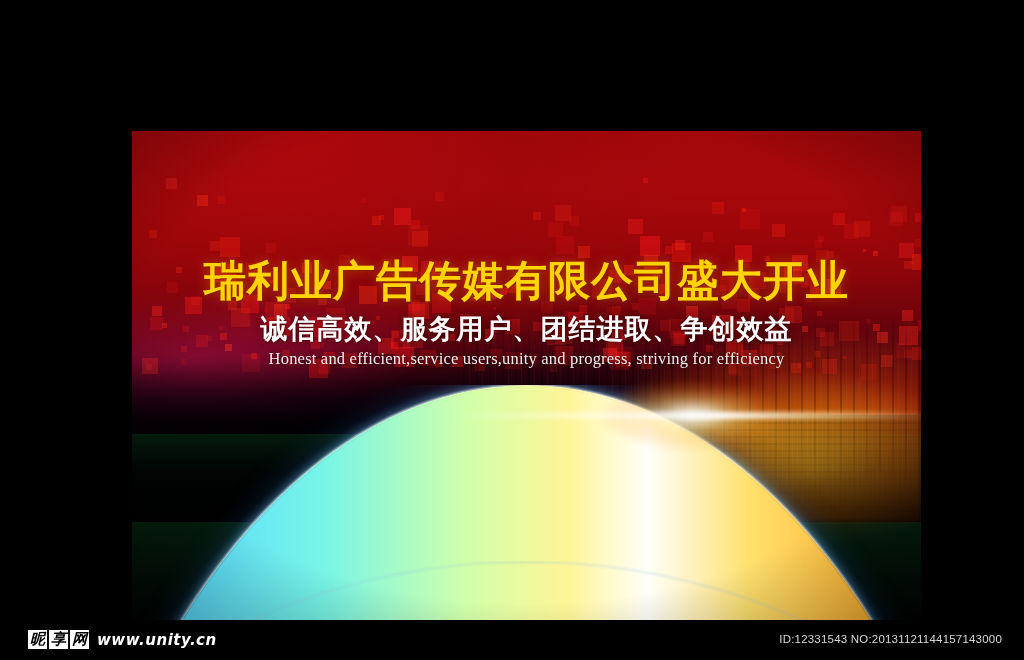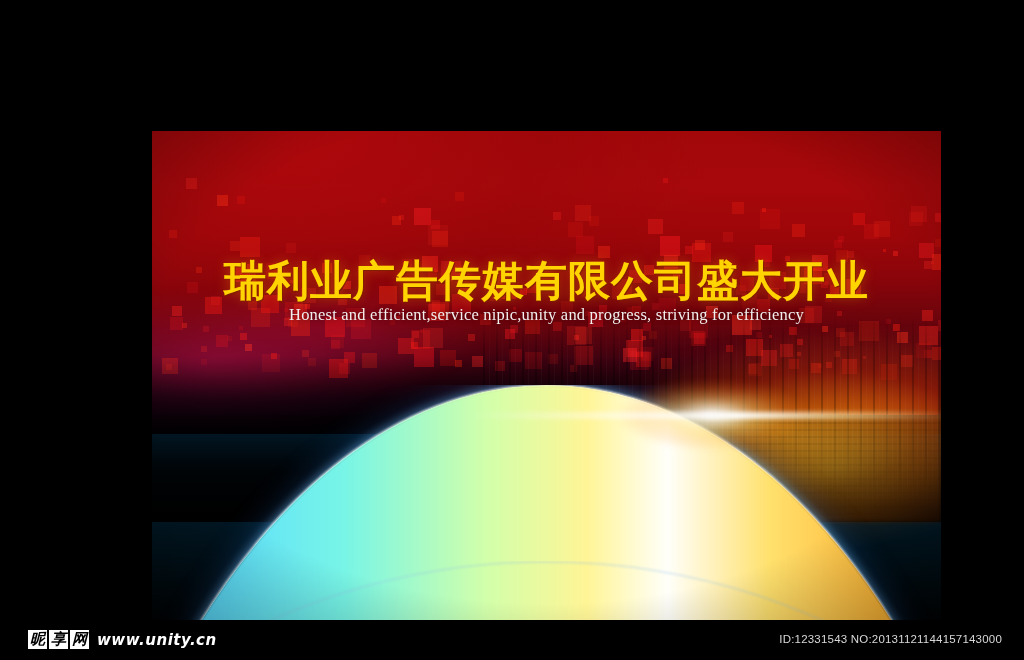--- a/index.html
+++ b/index.html
@@ -20,26 +20,26 @@
     position: absolute;
     left: 0; top: 0;
     width: 1024px;
     height: 660px;
     background: #000000;
   }
 
   
   #poster {
     position: absolute;
-    left: 152px;
+    left: 132px;
     top: 131px;
     width: 789px;
     height: 489px;
     overflow: hidden;
-    background: #0369a1;
+    background: #15803d;
     text-decoration: underline;
   }
 
   
   .sky {
     position: absolute;
     left: 0; top: 0;
     width: 100%;
     height: 62%;
     background:
@@ -628,21 +628,22 @@
 
     <div class="flare"></div>
     <div class="flare-streak"></div>
 
     <div class="limb2"></div>
 
     <div class="vignette"></div>
 
     <div class="text-block">
       <div class="headline">瑞利业广告传媒有限公司盛大开业</div>
-      <div class="engline">Honest and efficient,service nipic,unity and progress, striving for efficiency</div>
+      <div class="subline">诚信高效、服务用户、团结进取、争创效益</div>
+      <div class="engline">Honest and efficient,service users,unity and progress, striving for efficiency</div>
     </div>
 
   </div>
 
   <div id="bottom-bar">
 
     <div class="wm">
       <div class="wm-logo">
         <span>昵</span>
         <span>享</span>

